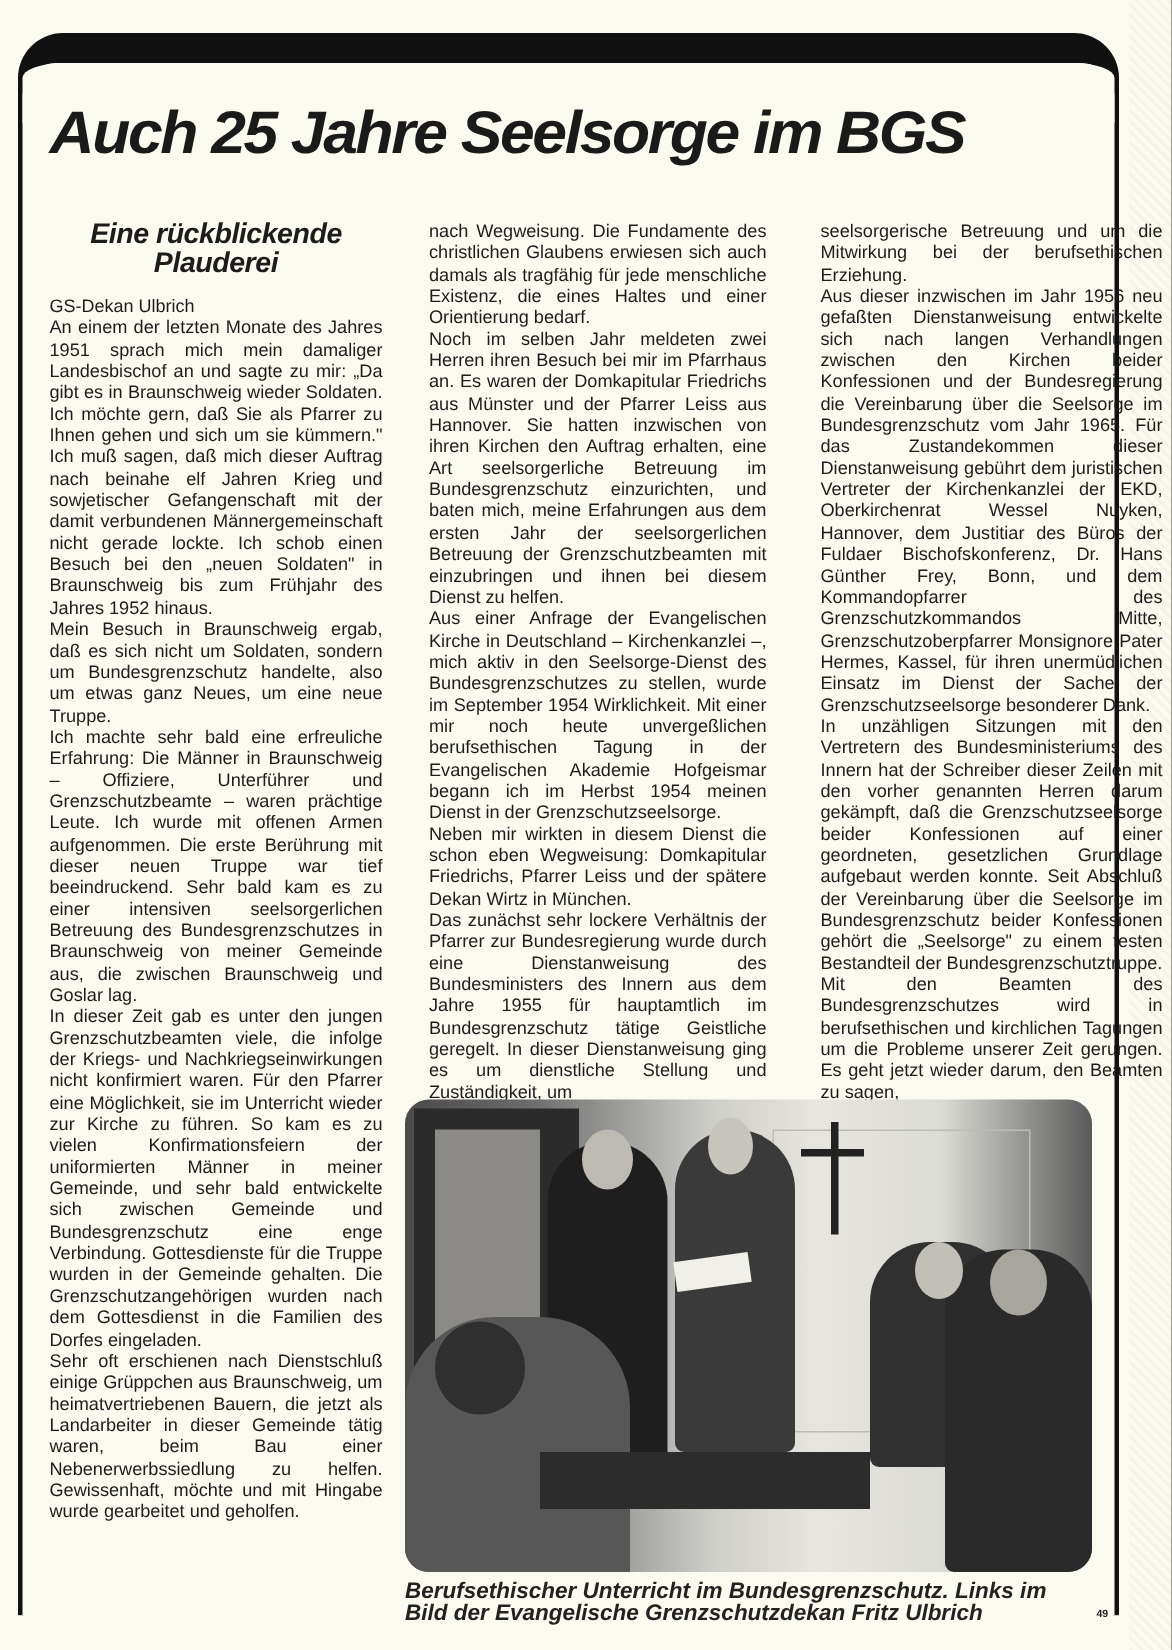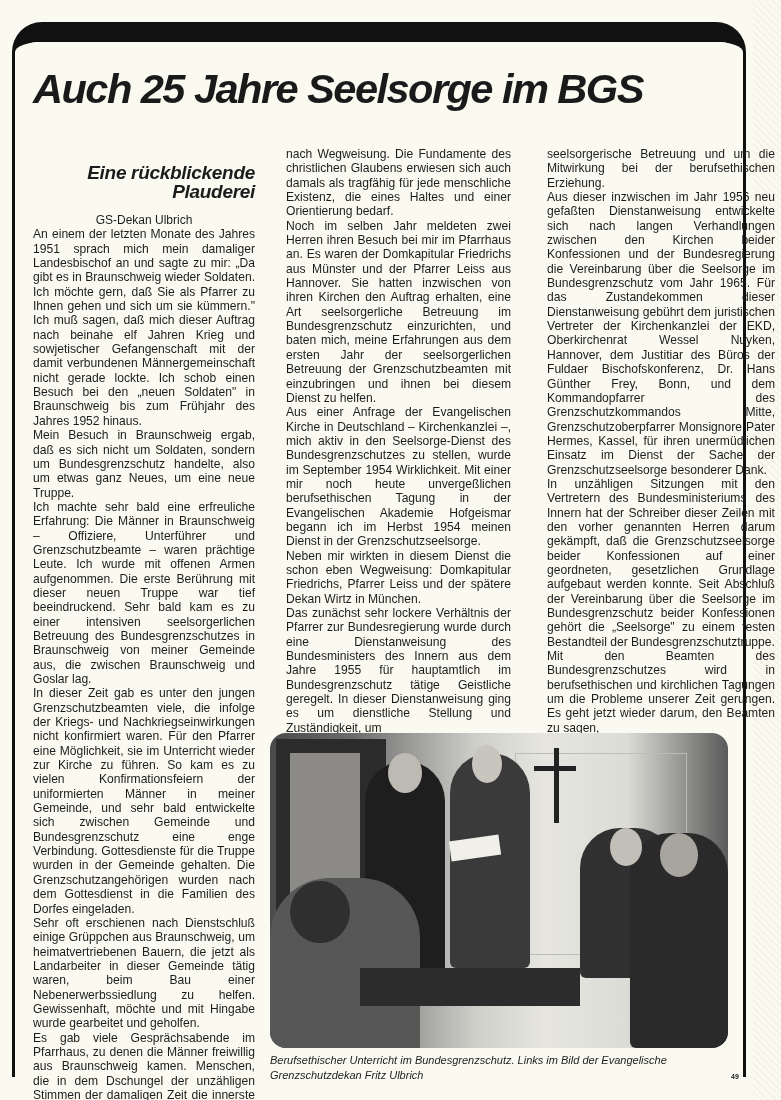--- a/index.html
+++ b/index.html
@@ -38,23 +38,23 @@
     .col {
       position: absolute; font-size: 12.1px; line-height: 14.35px;
       text-align: justify; hyphens: manual;
     }
     .col p { margin: 0; }
     .col-left { left: 33px; top: 147px; width: 222px; }
     .col-mid { left: 286px; top: 147px; width: 225px; }
     .col-right { left: 507px; top: 147px; width: 228px; margin-left: 40px; }
     .subtitle {
       font-weight: bold; font-style: italic; font-size: 19px; line-height: 19px;
-      margin: 16px 0 12px 0; text-align: right; letter-spacing: -0.3px;
+      margin: 0 0 12px 0; text-align: center; letter-spacing: -0.3px;
     }
-    .author { font-size: 12px; margin: 0 0 38px 0; text-align: center; }
+    .author { font-size: 12px; margin: 0 0 38px 0; text-align: left; }
     .photo {
       position: absolute; left: 270px; top: 733px; width: 458px; height: 315px;
       border-radius: 16px; overflow: hidden;
       background: linear-gradient(90deg, #4a4a4a 0%, #6b6b6b 18%, #cfcfca 45%, #e6e5df 60%, #dcdcd6 78%, #5a5a5a 100%);
     }
     .photo .cabinet { position: absolute; left: 6px; top: 6px; width: 110px; height: 220px; background: #2b2b2b; }
     .photo .shelf { position: absolute; left: 20px; top: 20px; width: 70px; height: 180px; background: #8c8a86; }
     .photo .cross-v { position: absolute; left: 284px; top: 15px; width: 5px; height: 75px; background: #222; }
     .photo .cross-h { position: absolute; left: 264px; top: 33px; width: 42px; height: 5px; background: #222; }
     .photo .poster { position: absolute; left: 245px; top: 20px; width: 170px; height: 200px; border: 1px solid #bdbdb7; }
@@ -70,21 +70,21 @@
     .photo .h2 { left: 202px; top: 12px; width: 30px; height: 38px; background: #c8c5be; }
     .photo .h3 { left: 340px; top: 95px; width: 32px; height: 38px; background: #c2bfb8; }
     .photo .h4 { left: 390px; top: 100px; width: 38px; height: 44px; background: #a8a59f; }
     .photo .h5 { left: 20px; top: 148px; width: 60px; height: 62px; background: #2f2f2f; }
     .photo .paper { position: absolute; left: 180px; top: 105px; width: 50px; height: 20px; background: #f0efe9; transform: rotate(-8deg); }
     .photo-label {
       position: absolute; left: 0; bottom: 0; font-size: 1px; color: transparent;
     }
     .caption {
       position: absolute; left: 270px; top: 1053px; width: 455px; margin: 0;
-      font-style: italic; font-size: 11px; line-height: 15px; color: #222;
+      font-style: italic; font-size: 15px; line-height: 15px; color: #222; font-weight: bold;
     }
     .page-number {
       position: absolute; left: 731px; top: 1073px; font-size: 7px; font-weight: bold; color: #222;
     }
   </style>
 </head>
 <body>
 
 <div class="speckle"></div>
 <div class="frame"></div>
@@ -93,21 +93,20 @@
 <h1 class="title">Auch 25 Jahre Seelsorge im BGS</h1>
 
 <div class="col col-left">
   <h2 class="subtitle">Eine rückblickende Plauderei</h2>
   <p class="author">GS-Dekan Ulbrich</p>
   <p>An einem der letzten Monate des Jahres 1951 sprach mich mein damaliger Landesbischof an und sagte zu mir: „Da gibt es in Braunschweig wieder Soldaten. Ich möchte gern, daß Sie als Pfarrer zu Ihnen gehen und sich um sie kümmern." Ich muß sagen, daß mich dieser Auftrag nach beinahe elf Jahren Krieg und sowjetischer Gefangenschaft mit der damit verbundenen Männergemeinschaft nicht gerade lockte. Ich schob einen Besuch bei den „neuen Soldaten" in Braunschweig bis zum Frühjahr des Jahres 1952 hinaus.</p>
   <p>Mein Besuch in Braunschweig ergab, daß es sich nicht um Soldaten, sondern um Bundesgrenzschutz handelte, also um etwas ganz Neues, um eine neue Truppe.</p>
   <p>Ich machte sehr bald eine erfreuliche Erfahrung: Die Männer in Braunschweig – Offiziere, Unterführer und Grenzschutzbeamte – waren prächtige Leute. Ich wurde mit offenen Armen aufgenommen. Die erste Berührung mit dieser neuen Truppe war tief beeindruckend. Sehr bald kam es zu einer intensiven seelsorgerlichen Betreuung des Bundesgrenzschutzes in Braunschweig von meiner Gemeinde aus, die zwischen Braunschweig und Goslar lag.</p>
   <p>In dieser Zeit gab es unter den jungen Grenzschutzbeamten viele, die infolge der Kriegs- und Nachkriegseinwirkungen nicht konfirmiert waren. Für den Pfarrer eine Möglichkeit, sie im Unterricht wieder zur Kirche zu führen. So kam es zu vielen Konfirmationsfeiern der uniformierten Männer in meiner Gemeinde, und sehr bald entwickelte sich zwischen Gemeinde und Bundesgrenzschutz eine enge Verbindung. Gottesdienste für die Truppe wurden in der Gemeinde gehalten. Die Grenzschutzangehörigen wurden nach dem Gottesdienst in die Familien des Dorfes eingeladen.</p>
   <p>Sehr oft erschienen nach Dienstschluß einige Grüppchen aus Braunschweig, um heimatvertriebenen Bauern, die jetzt als Landarbeiter in dieser Gemeinde tätig waren, beim Bau einer Nebenerwerbssiedlung zu helfen. Gewissenhaft, möchte und mit Hingabe wurde gearbeitet und geholfen.</p>
-  <p>Es gab viele Gesprächsabende im Pfarrhaus, zu denen die Männer freiwillig aus Braunschweig kamen. Menschen, die in dem Dschungel der unzähligen Stimmen der damaligen Zeit die innerste Orientierung verloren hatten, suchten</p>
 </div>
 
 <div class="col col-mid">
   <p>nach Wegweisung. Die Fundamente des christlichen Glaubens erwiesen sich auch damals als tragfähig für jede menschliche Existenz, die eines Haltes und einer Orientierung bedarf.</p>
   <p>Noch im selben Jahr meldeten zwei Herren ihren Besuch bei mir im Pfarrhaus an. Es waren der Domkapitular Friedrichs aus Münster und der Pfarrer Leiss aus Hannover. Sie hatten inzwischen von ihren Kirchen den Auftrag erhalten, eine Art seelsorgerliche Betreuung im Bundesgrenzschutz einzurichten, und baten mich, meine Erfahrungen aus dem ersten Jahr der seelsorgerlichen Betreuung der Grenzschutzbeamten mit einzubringen und ihnen bei diesem Dienst zu helfen.</p>
   <p>Aus einer Anfrage der Evangelischen Kirche in Deutschland – Kirchenkanzlei –, mich aktiv in den Seelsorge-Dienst des Bundesgrenzschutzes zu stellen, wurde im September 1954 Wirklichkeit. Mit einer mir noch heute unvergeßlichen berufsethischen Tagung in der Evangelischen Akademie Hofgeismar begann ich im Herbst 1954 meinen Dienst in der Grenzschutzseelsorge.</p>
   <p>Neben mir wirkten in diesem Dienst die schon eben Wegweisung: Domkapitular Friedrichs, Pfarrer Leiss und der spätere Dekan Wirtz in München.</p>
   <p>Das zunächst sehr lockere Verhältnis der Pfarrer zur Bundesregierung wurde durch eine Dienstanweisung des Bundesministers des Innern aus dem Jahre 1955 für hauptamtlich im Bundesgrenzschutz tätige Geistliche geregelt. In dieser Dienstanweisung ging es um dienstliche Stellung und Zuständigkeit, um</p>
 </div>
 

